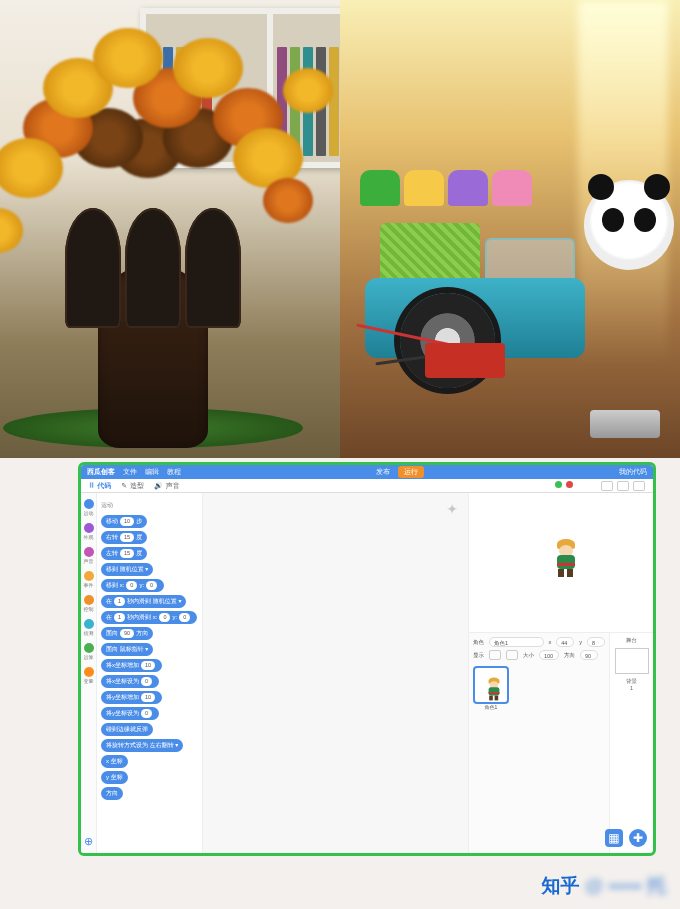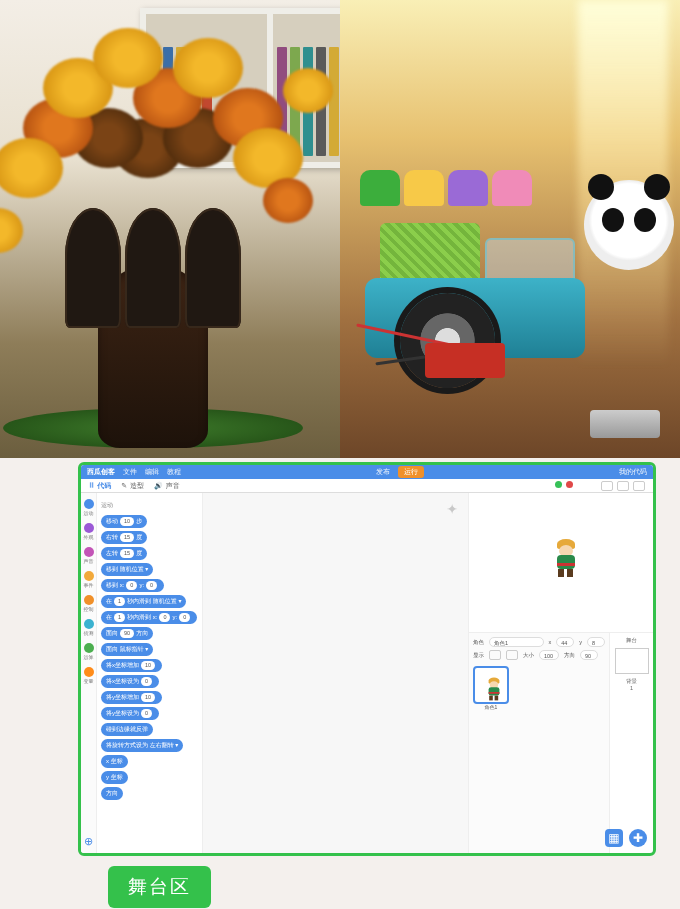--- a/index.html
+++ b/index.html
@@ -383,15 +383,17 @@
           </div>
         </div>
       </div>
     </div>
 
     <span class="corner-btn sq">▦</span>
     <span class="corner-btn">✚</span>
   </div>
 
   <div class="labels">
-    <span class="lab">舞台区</span>
   </div>
+  <span class="zhihu">
+    <span>知乎</span><span class="blur">&nbsp;@&nbsp;•••••&nbsp;托</span>
+  </span>
 </div>
 
 </body></html>

